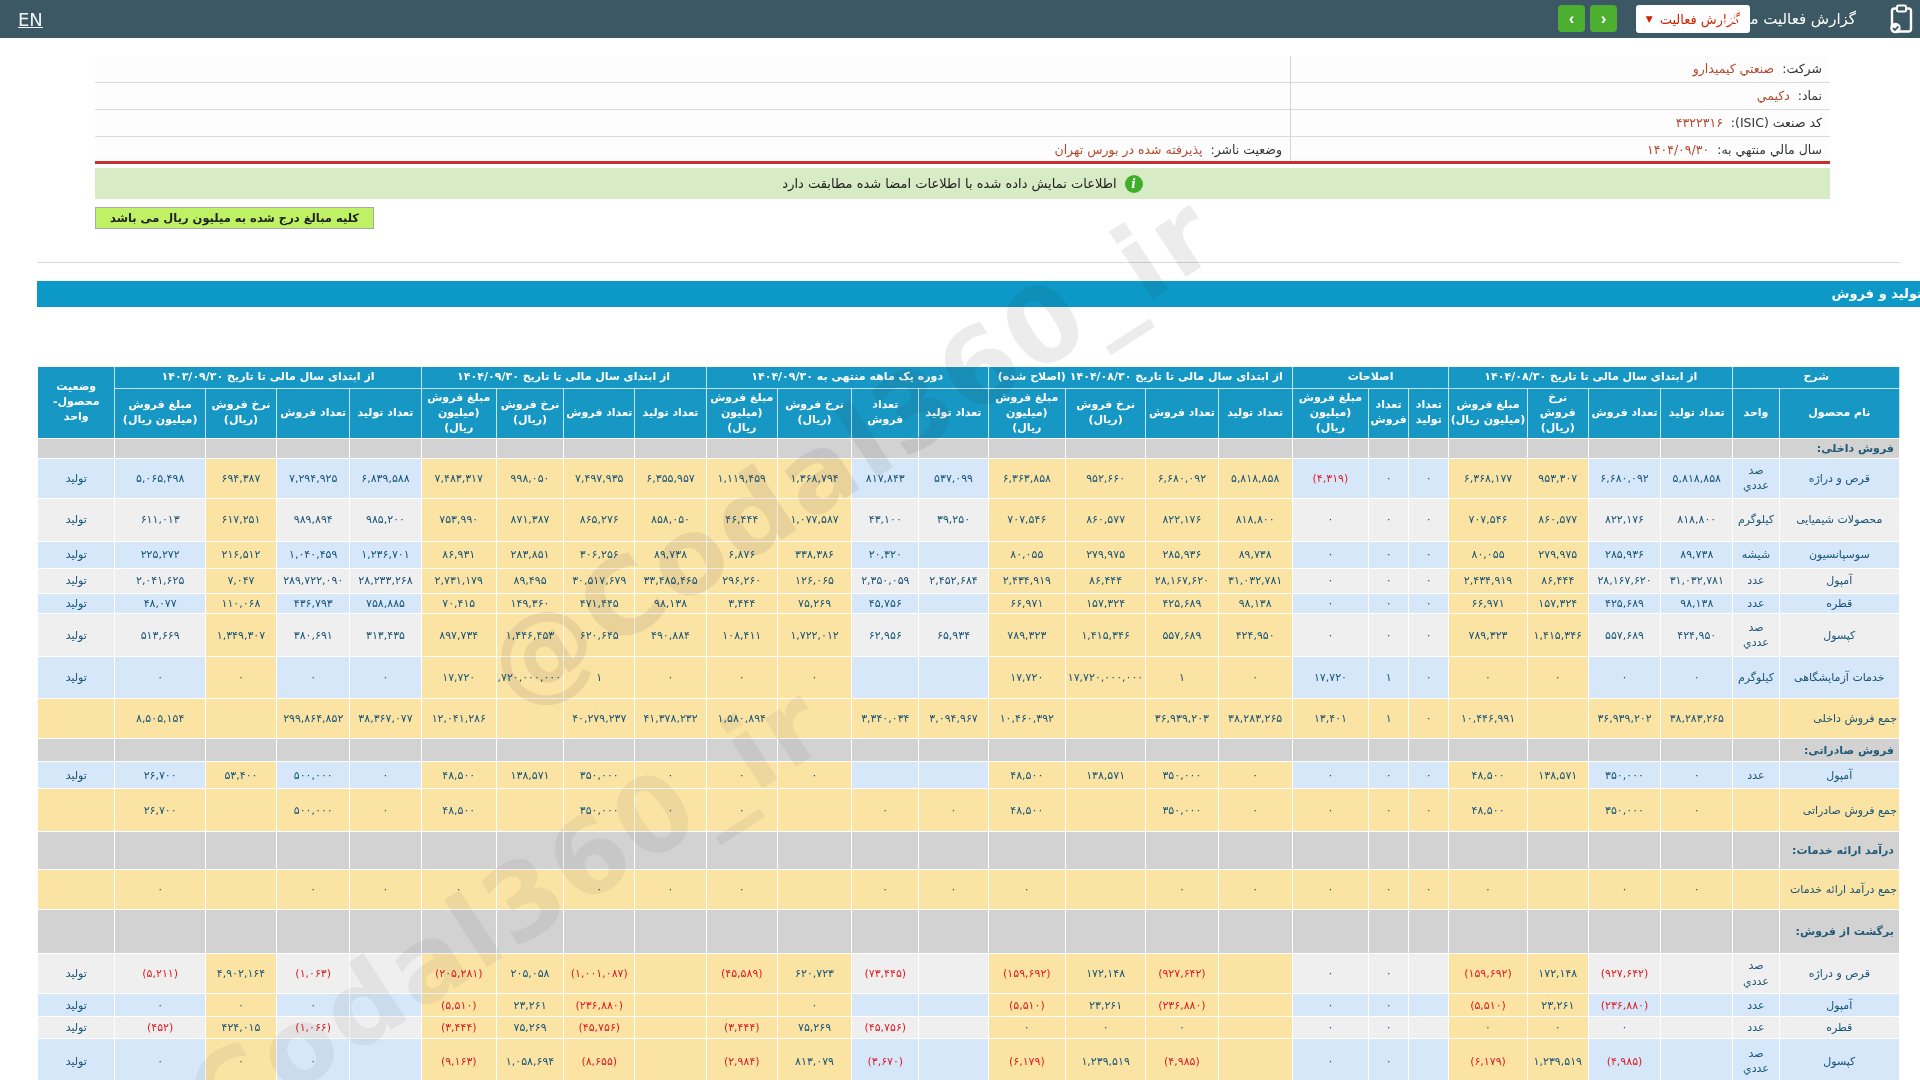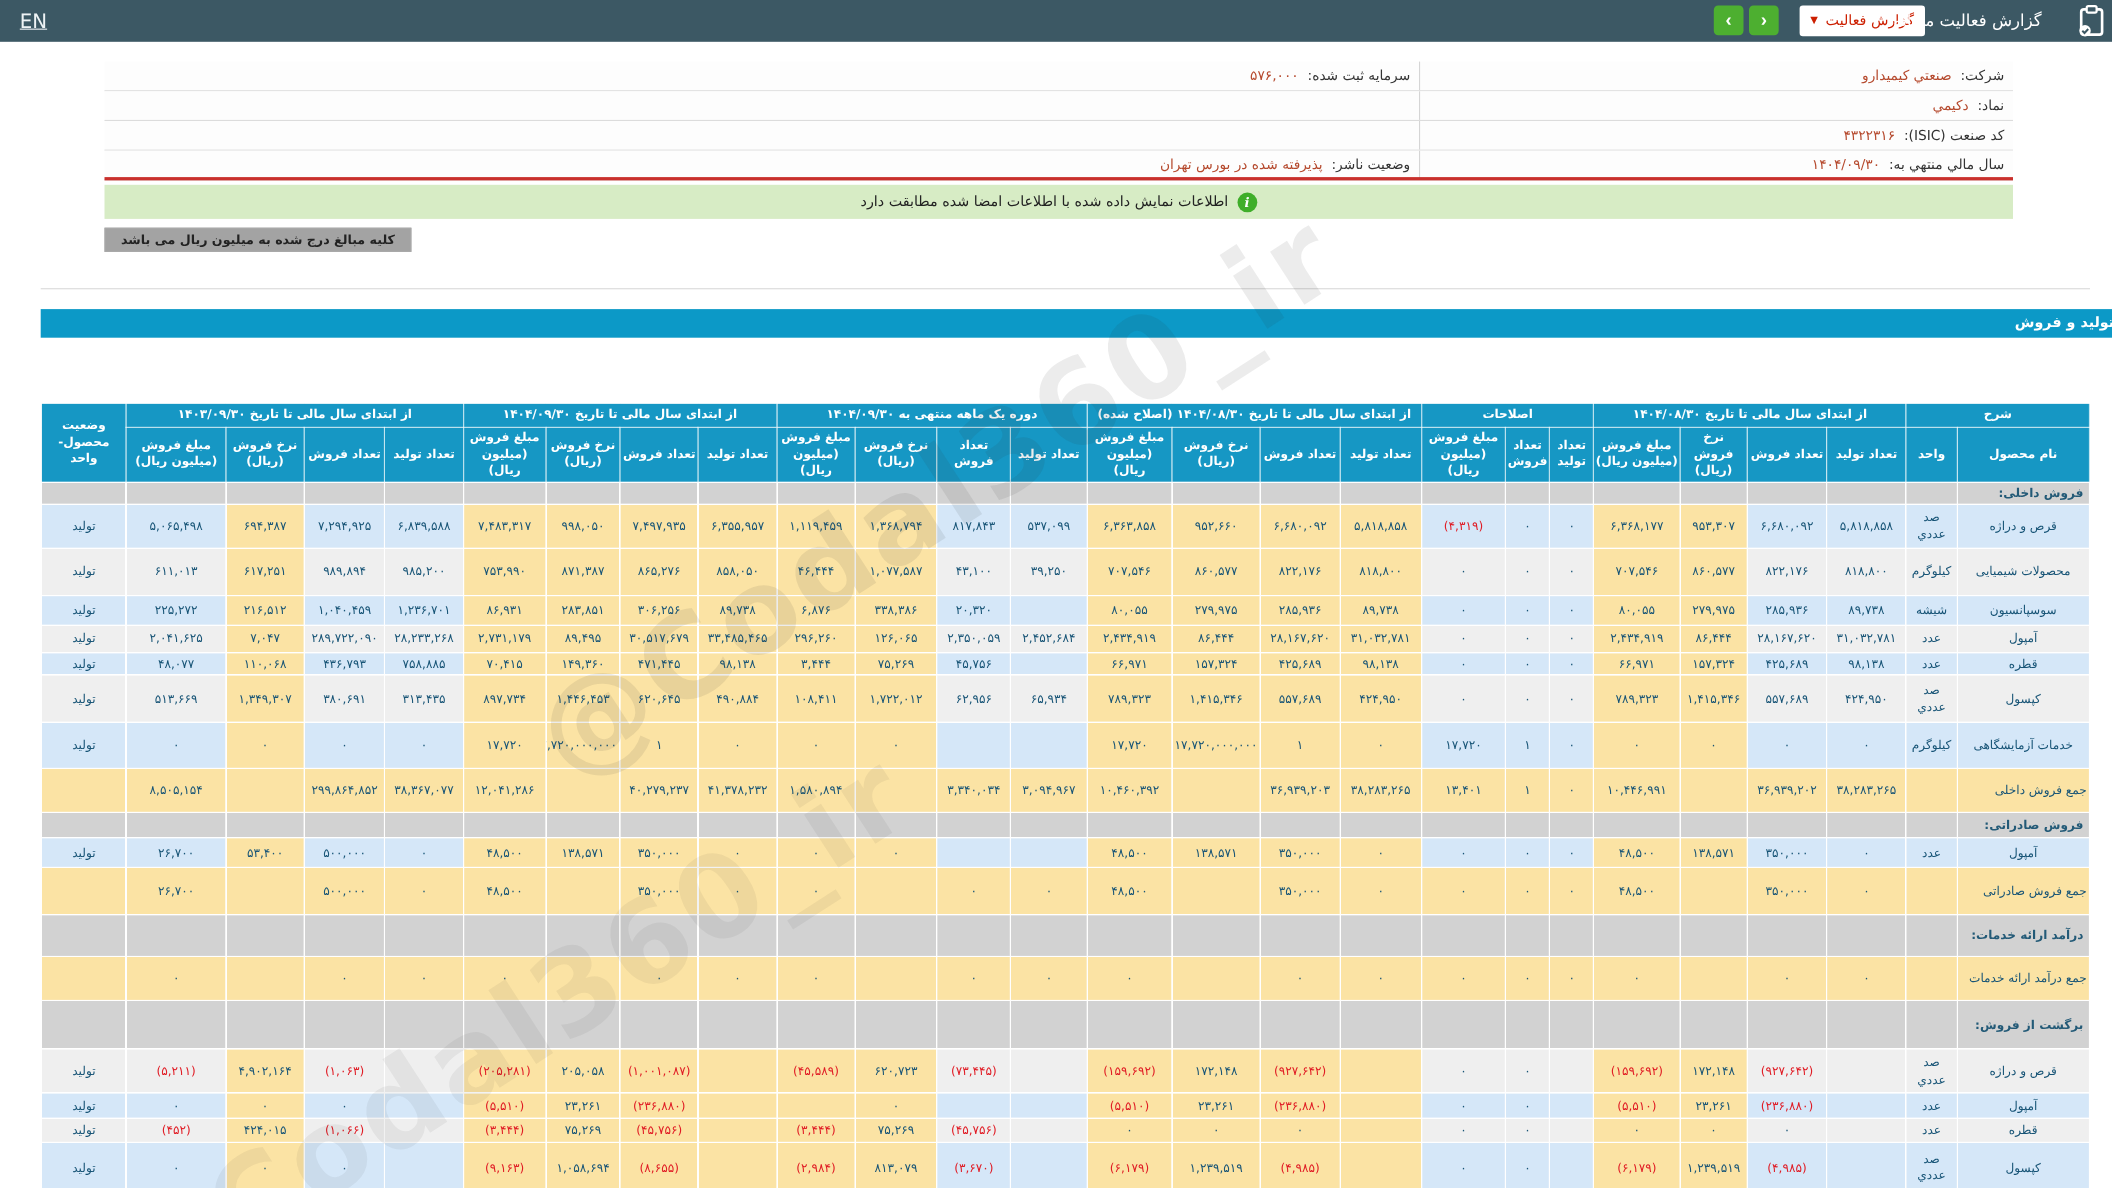--- a/index.html
+++ b/index.html
@@ -29,21 +29,21 @@
   .redline { position:absolute; left:95px; top:161px; width:1735px; height:3px; background:#c9302c; }
 
   
   .banner { position:absolute; left:95px; top:168px; width:1735px; height:31px; background:#d7ecc5;
     display:flex; align-items:center; justify-content:center; gap:8px; direction:rtl; }
   .banner-text { font-size:13px; color:#222; }
   .info-ico { width:18px; height:18px; border-radius:50%; background:#3fae2a; color:#fff; font-size:12px; font-weight:bold;
     text-align:center; line-height:18px; font-family:"DejaVu Serif", serif; font-style:italic; }
 
   
-  .unit-note { position:absolute; left:95px; top:207px; border:1px solid #a9a9a9; background:#a3a3a3; padding:3px 14px;
+  .unit-note { position:absolute; left:95px; top:207px; border:1px solid #a9a9a9; background:#bef264; padding:3px 14px;
     font-size:11.5px; font-weight:bold; color:#222; direction:rtl; }
 
   .pre-line { position:absolute; left:37px; top:262px; width:1863px; border-top:1px solid #d9d9d9; }
 
   
   .section-bar { position:absolute; left:37px; top:281px; width:1899px; height:26px; background:#0c99c7;
     color:#fff; font-size:13px; font-weight:bold; line-height:26px; text-align:right; padding-right:14px; direction:rtl; }
   .amounts-row { position:absolute; left:37px; top:307px; width:1863px; height:31px; background:#fff; border-bottom:1px solid #c6c6c6;
     color:#111; font-size:13px; font-weight:bold; line-height:30px; text-align:right; padding-right:12px; direction:rtl; }
 
@@ -93,21 +93,20 @@
         <rect x="9" y="1.5" width="9" height="6" rx="1.5" fill="#3c5864" stroke="#fff" stroke-width="2"></rect>
         <circle cx="7.5" cy="24" r="5.2" fill="#fff"></circle>
         <path d="M5 24 l2 2 l3.4-3.6" stroke="#3c5864" stroke-width="1.8" fill="none"></path>
       </svg>
     </div>
   </div>
 
   <div class="info-box" id="infoBox">
       <div class="info-row">
         <div class="info-cell r"><span class="info-label">شرکت:</span><span class="info-value"> صنعتي کيميدارو</span></div>
-        <div class="info-cell l"><span class="info-label">سرمايه ثبت شده:</span><span class="info-value"> ۵۷۶,۰۰۰</span></div>
       </div>
       <div class="info-row">
         <div class="info-cell r"><span class="info-label">نماد:</span><span class="info-value"> دکيمي</span></div>
       </div>
       <div class="info-row">
         <div class="info-cell r"><span class="info-label">کد صنعت (ISIC):</span><span class="info-value"> ۴۳۲۲۳۱۶</span></div>
       </div>
       <div class="info-row">
         <div class="info-cell r"><span class="info-label">سال مالي منتهي به:</span><span class="info-value"> ۱۴۰۴/۰۹/۳۰</span></div>
         <div class="info-cell l"><span class="info-label">وضعيت ناشر:</span><span class="info-value"> پذيرفته شده در بورس تهران</span></div>

